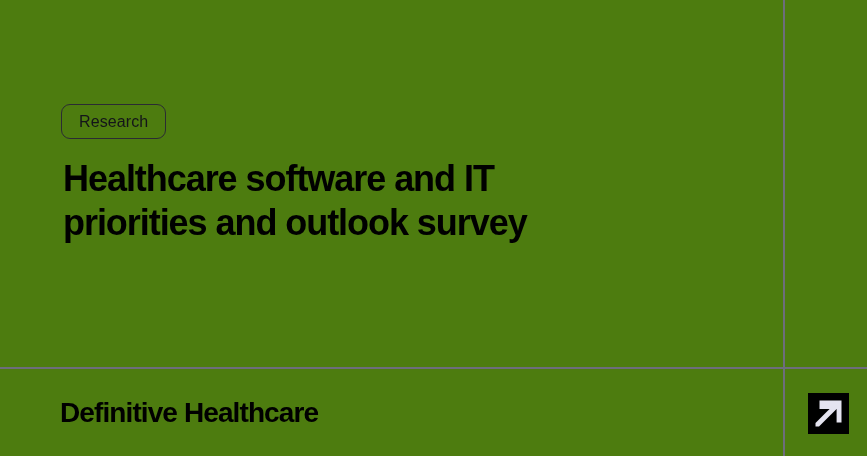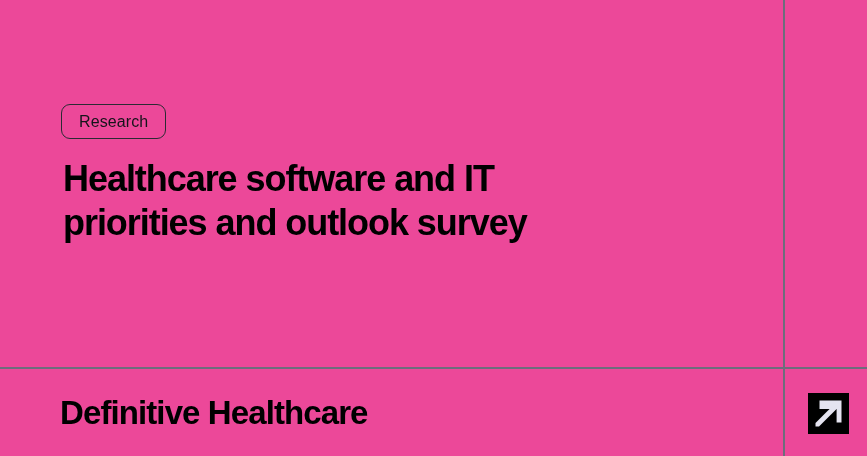--- a/index.html
+++ b/index.html
@@ -13,21 +13,21 @@
     overflow: hidden;
     font-family: "Liberation Sans", sans-serif;
     background: #e5e4f0;
     -webkit-font-smoothing: antialiased;
   }
 
   .slide {
     position: relative;
     width: 867px;
     height: 456px;
-    background: #ec4899;
+    background: #4d7c0f;
     box-sizing: border-box;
   }
 
   
   .rule-h {
     position: absolute;
     left: 0;
     top: 367px;
     width: 867px;
     height: 2px;
@@ -78,21 +78,21 @@
     letter-spacing: -1.05px;
     max-width: 560px;
   }
 
   
   .footer-logo {
     position: absolute;
     left: 60px;
     top: 398px;
     color: #000000;
-    font-size: 33px;
+    font-size: 28px;
     font-weight: 700;
     letter-spacing: -0.9px;
     line-height: 30px;
     white-space: nowrap;
   }
 
   
   .arrow-cell {
     position: absolute;
     left: 808px;

